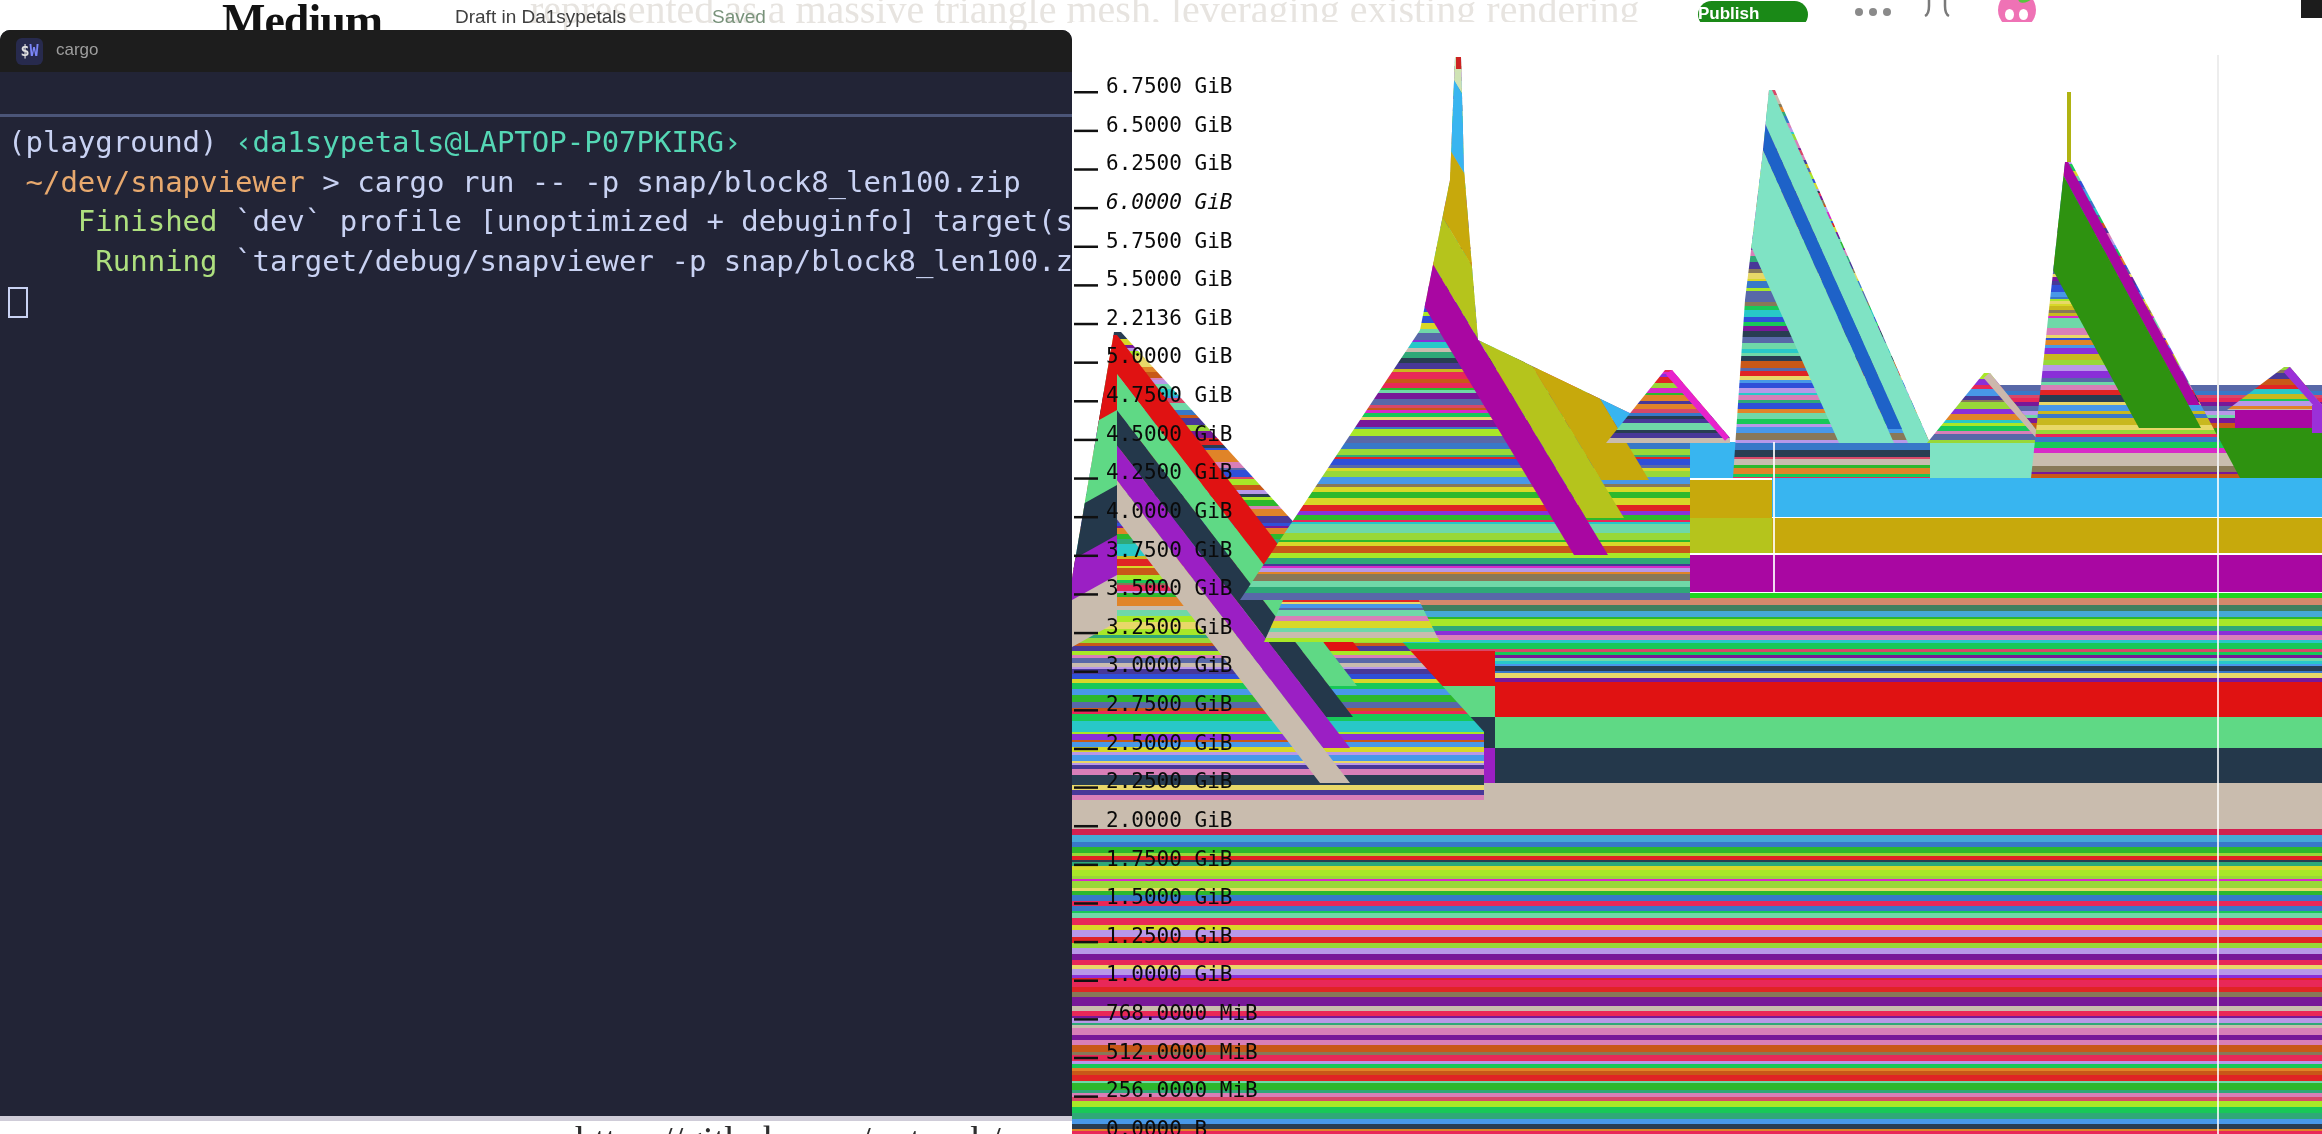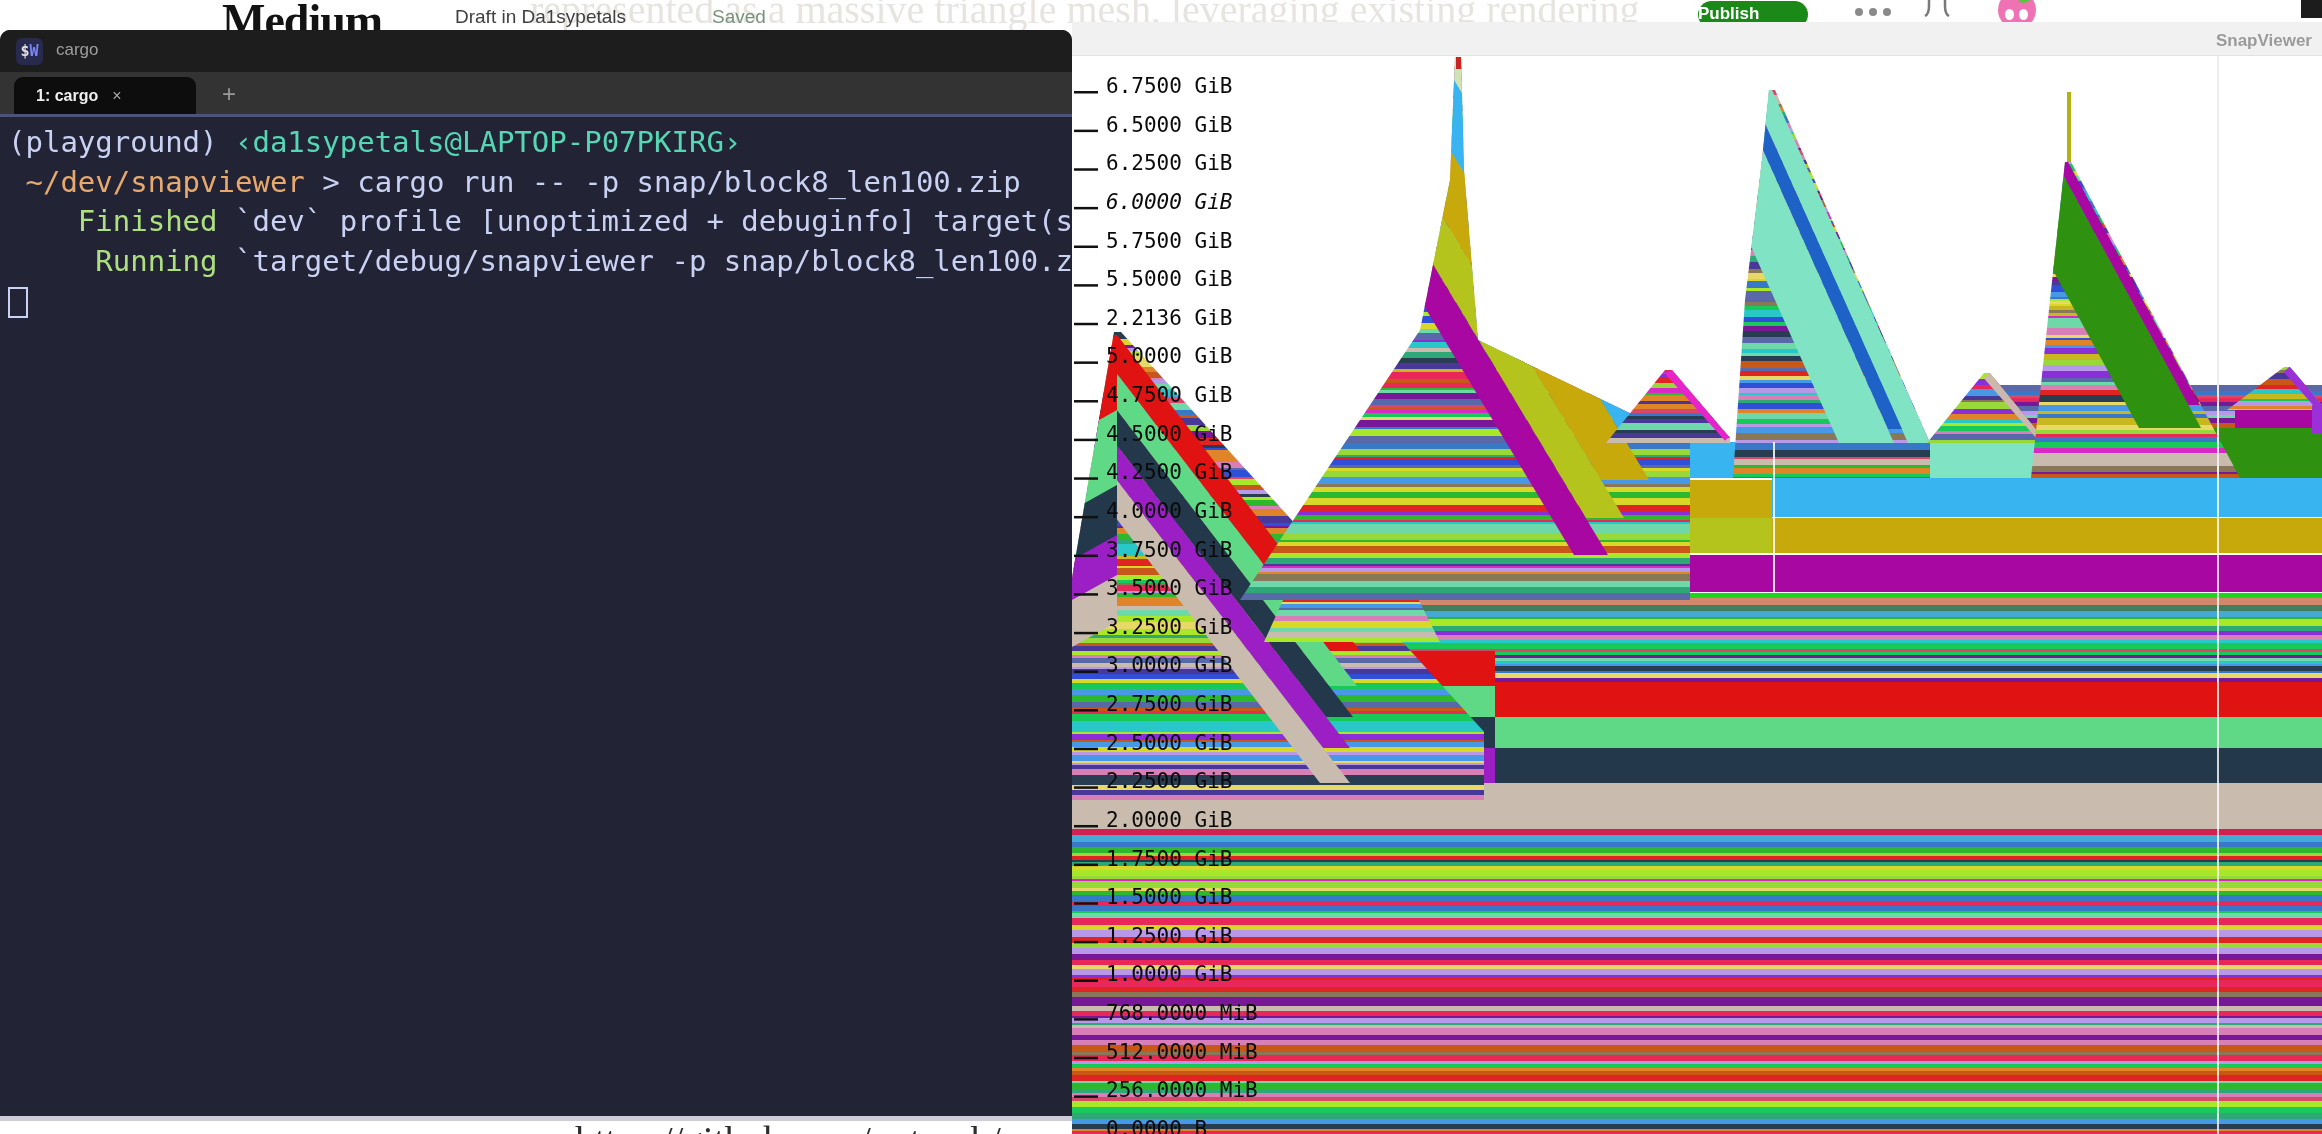--- a/index.html
+++ b/index.html
@@ -790,23 +790,20 @@
         <rect x="2" y="794.97" width="24" height="2.5" fill="#111111"></rect>
         <rect x="2" y="833.6" width="24" height="2.5" fill="#111111"></rect>
         <rect x="2" y="872.23" width="24" height="2.5" fill="#111111"></rect>
         <rect x="2" y="910.86" width="24" height="2.5" fill="#111111"></rect>
         <rect x="2" y="949.49" width="24" height="2.5" fill="#111111"></rect>
         <rect x="2" y="988.1200000000001" width="24" height="2.5" fill="#111111"></rect>
         <rect x="2" y="1026.75" width="24" height="2.5" fill="#111111"></rect>
         <rect x="2" y="1065.38" width="24" height="2.5" fill="#111111"></rect>
         <rect x="2" y="1104.01" width="24" height="2.5" fill="#111111"></rect>
       </svg>
-    <div id="chart-header">
-      <span id="snapviewer-label">SnapViewer</span>
-    </div>
     <div id="axis-labels">
         <div class="axis-label" style="top: 52px;">6.7500 GiB</div>
         <div class="axis-label" style="top: 90.63px;">6.5000 GiB</div>
         <div class="axis-label" style="top: 129.26px;">6.2500 GiB</div>
         <div class="axis-label" style="top: 167.89px; font-style: italic;">6.0000 GiB</div>
         <div class="axis-label" style="top: 206.52px;">5.7500 GiB</div>
         <div class="axis-label" style="top: 245.15px;">5.5000 GiB</div>
         <div class="axis-label" style="top: 283.78px;">2.2136 GiB</div>
         <div class="axis-label" style="top: 322.41px;">5.0000 GiB</div>
         <div class="axis-label" style="top: 361.04px;">4.7500 GiB</div>
@@ -830,20 +827,16 @@
         <div class="axis-label" style="top: 1056.38px;">256.0000 MiB</div>
         <div class="axis-label" style="top: 1095.01px;">0.0000 B</div>
       </div>
   </div>
 
   <div id="terminal">
     <div id="term-titlebar">
       <div id="term-icon"><span>$</span><b>W</b></div>
       <span id="term-title">cargo</span>
     </div>
-    <div id="term-tabs">
-      <div id="term-tab"><span>1: cargo</span><span class="close">×</span></div>
-      <div id="term-newtab">+</div>
-    </div>
     <div id="term-body"><div><span>(playground) </span><span class="t-teal">‹da1sypetals@LAPTOP-P07PKIRG›</span></div><div><span class="t-orange"> ~/dev/snapviewer</span><span> &gt; </span><span>cargo run -- -p snap/block8_len100.zip</span></div><div><span class="t-green">    Finished</span><span> `dev` profile [unoptimized + debuginfo] target(s) in</span></div><div><span class="t-green">     Running</span><span> `target/debug/snapviewer -p snap/block8_len100.zip`</span></div><div><span id="term-cursor"></span></div></div>
   </div>
 
 </div>
 
 </body></html>

